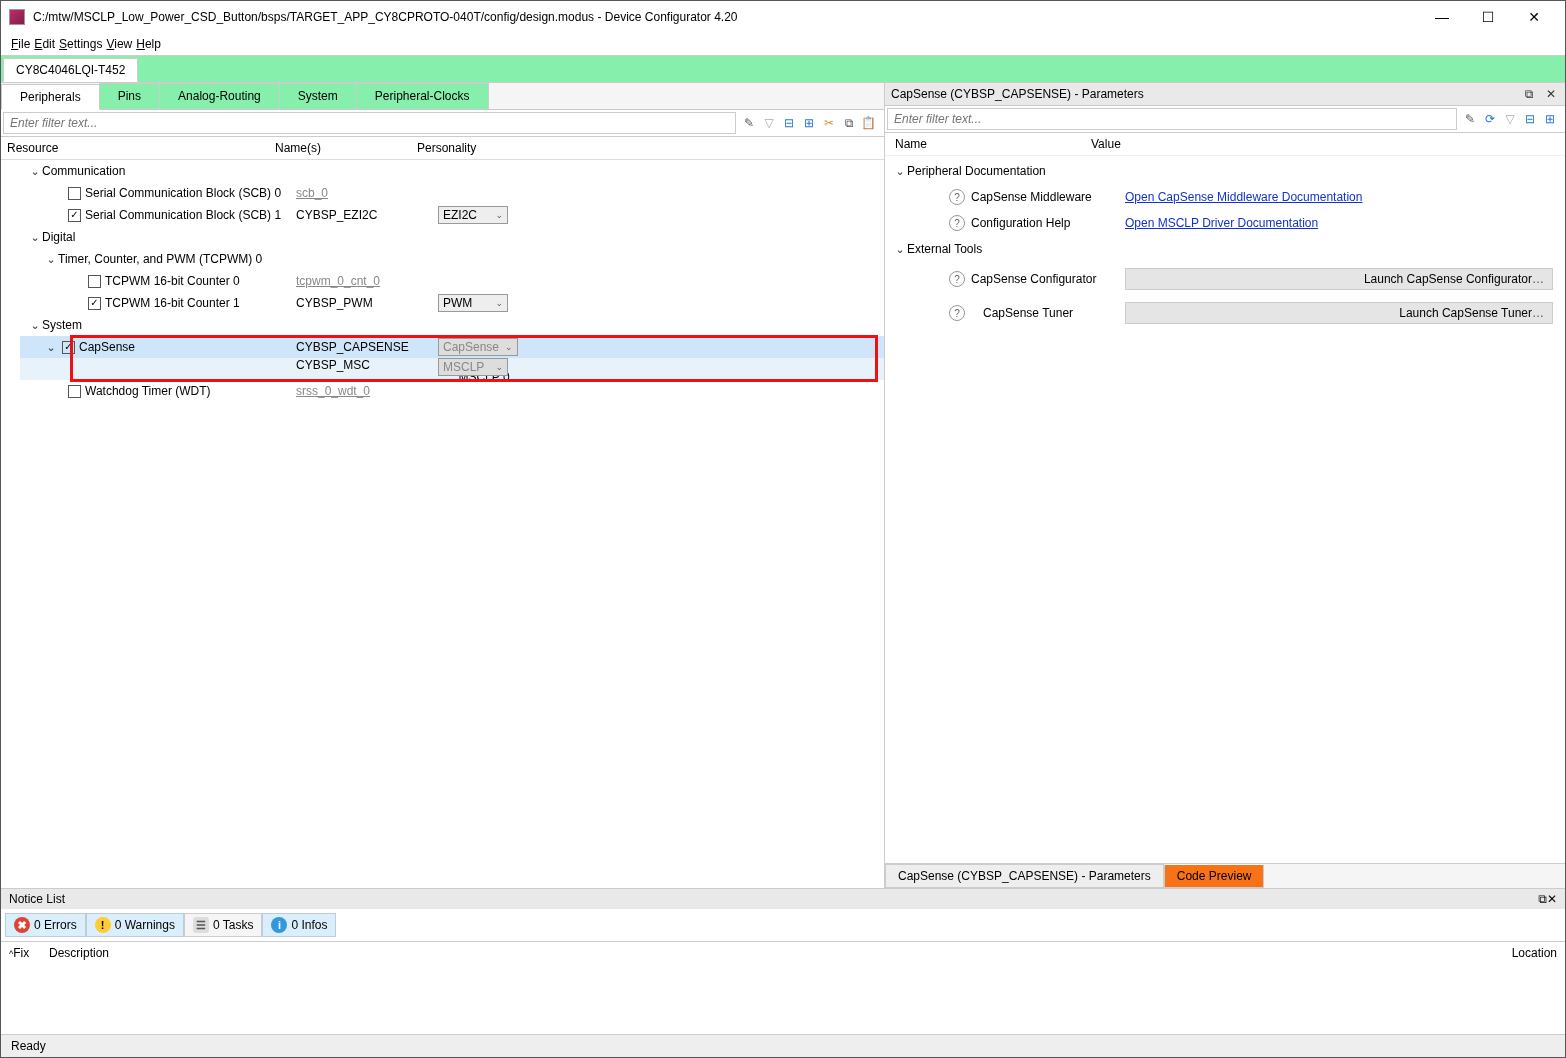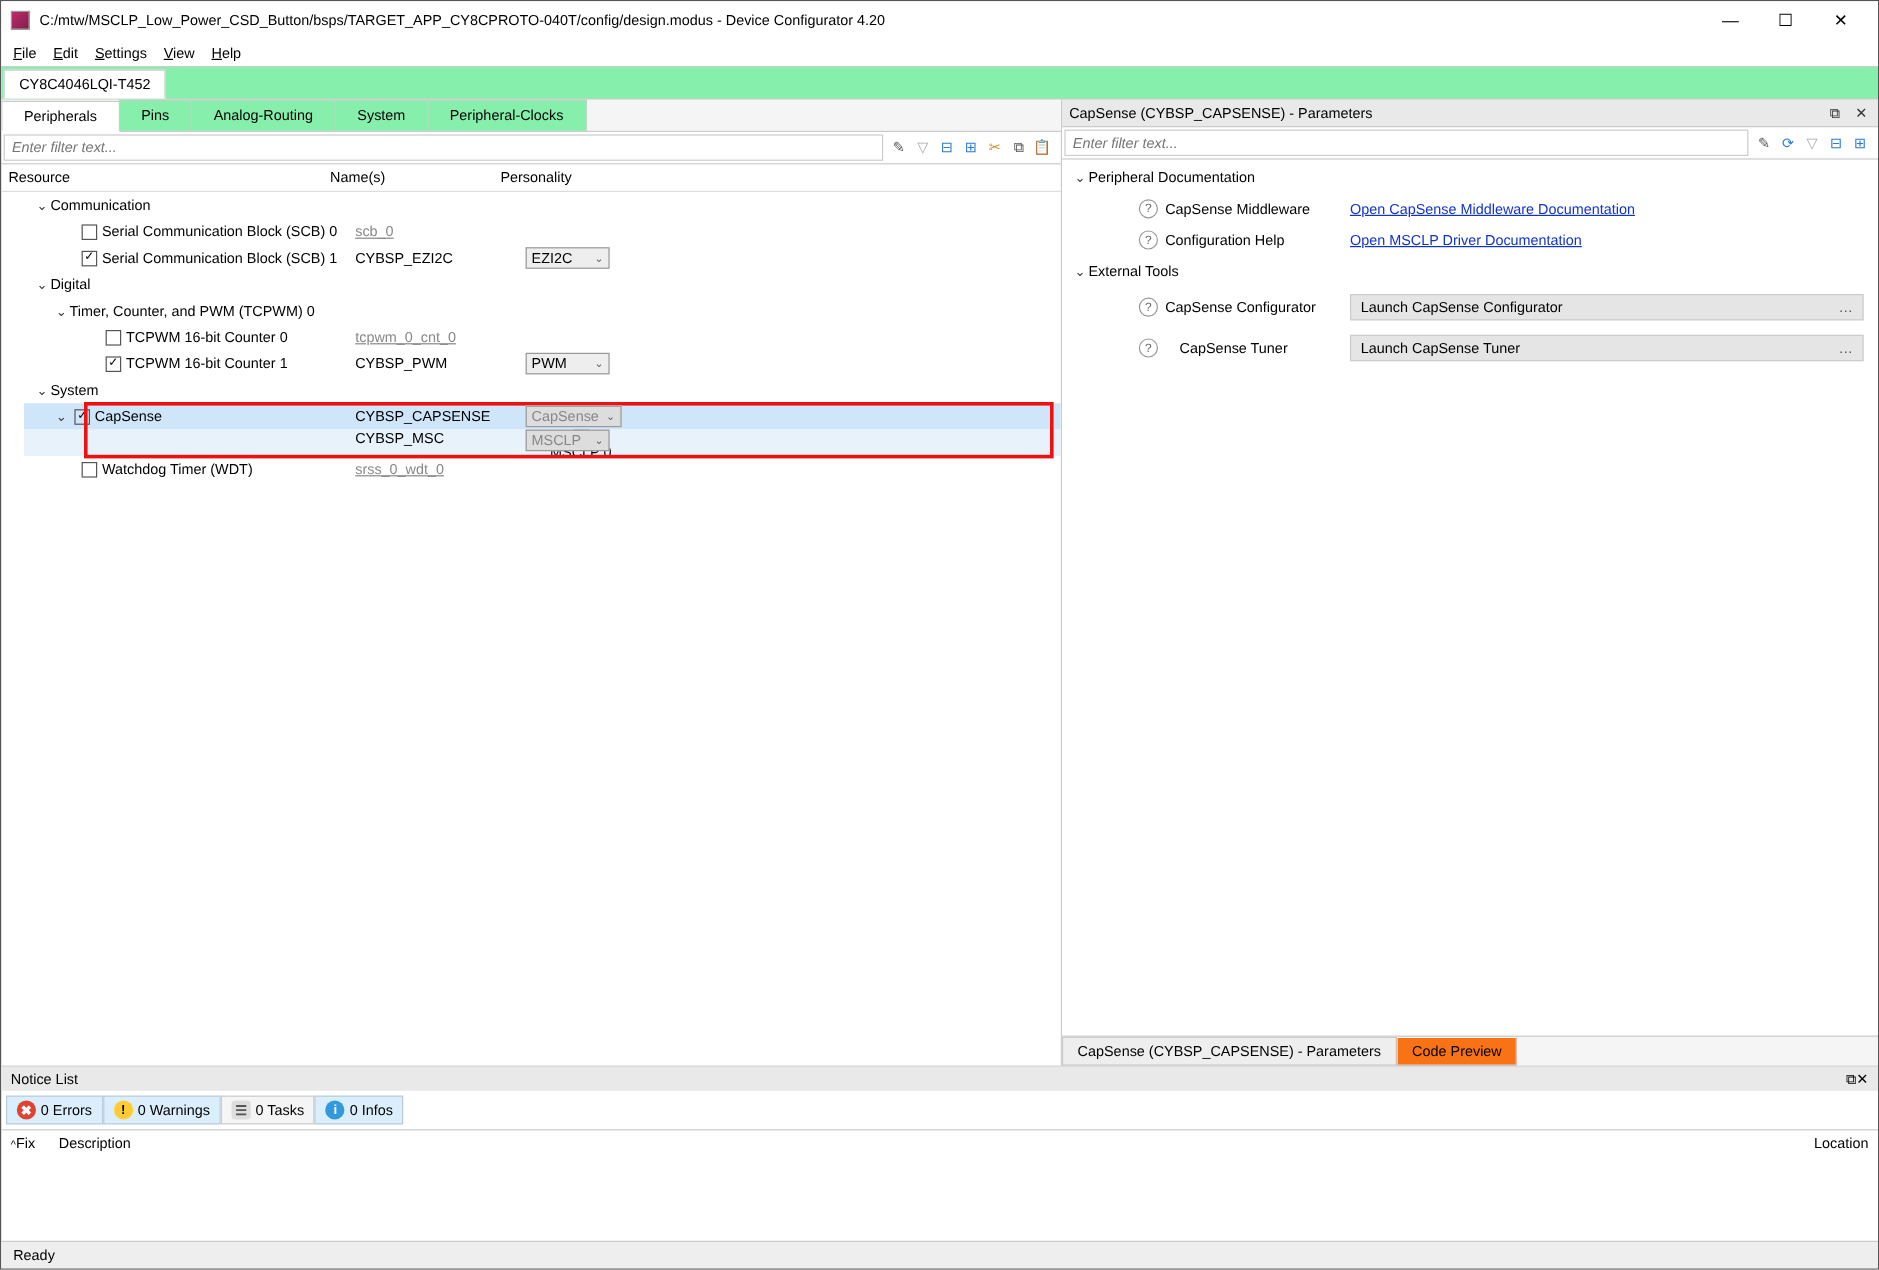--- a/index.html
+++ b/index.html
@@ -2,21 +2,21 @@
 <html><head>
 <meta charset="utf-8">
 <style>
 * { box-sizing: border-box; margin: 0; padding: 0; font-family: "Segoe UI", Tahoma, sans-serif; font-size: 12px; }
 body { background: #fff; color: #000; width: 1566px; height: 1058px; display: flex; flex-direction: column; border: 1px solid #555; }
 .titlebar { display:flex; align-items:center; height:32px; padding:0 8px; background:#fff; }
 .titlebar .appicon { width:16px;height:16px; background: linear-gradient(135deg,#c02b6a,#7b1f4b); margin-right:8px; border:1px solid #999;}
 .titlebar .title { flex:1; font-size:12px; color:#000;}
 .winbtns { display:flex; gap:0; }
 .winbtn { width:46px; height:32px; display:flex;align-items:center;justify-content:center; font-size:14px; color:#000;}
-.menubar { display:flex; gap:14px; padding:4px 10px; background:#fff;}
+.menubar { display:flex; gap:4px; padding:4px 10px; background:#fff;}
 .menubar span u{text-decoration:underline;}
 .menubar span{cursor:default;}
 .device-tab-row{background:#86efac;border-top:1px solid #ccc;border-bottom:1px solid #ccc;display:flex;}
 .device-tab{background:#fff;border:1px solid #ccc;border-bottom:1px solid #fff;padding:4px 12px;margin-top:2px;margin-left:2px;}
 .main-split{display:flex;flex:1;min-height:0;}
 .left-pane{flex:1;display:flex;flex-direction:column;border-right:1px solid #ccc;min-width:0;}
 .right-pane{width:680px;display:flex;flex-direction:column;}
 .sub-tab-row{display:flex;background:#f5f5f5;border-bottom:1px solid #ccc;}
 .sub-tab{padding:5px 18px;border:1px solid #ccc;border-bottom:none;margin-right:-1px;background:#86efac;}
 .sub-tab.active{background:#fff;border-bottom:1px solid #fff;position:relative;top:1px;}
@@ -39,21 +39,21 @@
 .persbox .dd{font-size:9px;color:#666;margin-left:6px;}
 .hl{position:absolute;left:50px;right:6px;border:3px solid #e11;}
 .right-header{background:#e9e9e9;border-bottom:1px solid #ccc;display:flex;align-items:center;padding:3px 6px;gap:6px;}
 .right-header .t{flex:1;}
 .right-header .btn{width:16px;height:16px;display:flex;align-items:center;justify-content:center;font-size:12px;color:#333;}
 .param-cols{display:flex;padding:4px 10px;border-bottom:1px solid #eee;}
 .param-body{flex:1;overflow:auto;padding:2px 0;}
 .prow{display:flex;align-items:center;height:26px;}
 .pval{position:absolute;left:240px;right:12px;}
 .link{color:#1133cc;text-decoration:underline;cursor:pointer;}
-.launch{background:#e5e5e5;border:1px solid #ccc;padding:3px 8px;display:flex;align-items:center;justify-content:space-between;}
+.launch{background:#e5e5e5;border:1px solid #ccc;padding:3px 8px;display:flex;align-items:center;justify-content:flex-end;}
 .launch .dots{color:#555;}
 .q{width:16px;height:16px;border:1px solid #999;border-radius:50%;display:inline-flex;align-items:center;justify-content:center;color:#666;font-size:10px;}
 .bottom-tabs{display:flex;background:#f5f5f5;border-top:1px solid #ccc;}
 .btab{padding:4px 12px;border:1px solid #ccc;background:#eee;}
 .btab.active{background:#f97316;border-top:1px solid #fff;}
 .notice-panel{border-top:1px solid #ccc;}
 .notice-header{background:#e9e9e9;display:flex;align-items:center;padding:3px 8px;}
 .notice-header .t{flex:1;}
 .notice-filters{display:flex;gap:0;border-bottom:1px solid #ccc;padding:4px;}
 .nf{display:flex;align-items:center;gap:4px;padding:3px 8px;border:1px solid #bcd;background:#dbeefc;}
@@ -213,20 +213,24 @@
     <div class="filter-row">
       <input class="filter-input" placeholder="Enter filter text..." style="">
       <div class="toolbar-icons">
         <div class="ico">✎</div>
         <div class="ico" style="color:#2a7bd6">⟳</div>
         <div class="ico" style="color:#aaa">▽</div>
         <div class="ico" style="color:#2a7bd6">⊟</div>
         <div class="ico" style="color:#2a7bd6">⊞</div>
       </div>
     </div>
+    <div class="param-cols">
+      <div style="width:196px">Name</div>
+      <div>Value</div>
+    </div>
     <div class="param-body" style="position:relative;">
       <div class="prow" style="padding-left:8px">
           <span class="chev open"></span>
           <span>Peripheral Documentation</span>
         </div>
 
       <div class="prow" style="position:relative;padding-left:64px">
         <span class="q">?</span>
         <span style="margin-left:6px">CapSense Middleware</span>
         <span class="pval"><a class="link">Open CapSense Middleware Documentation</a></span>

